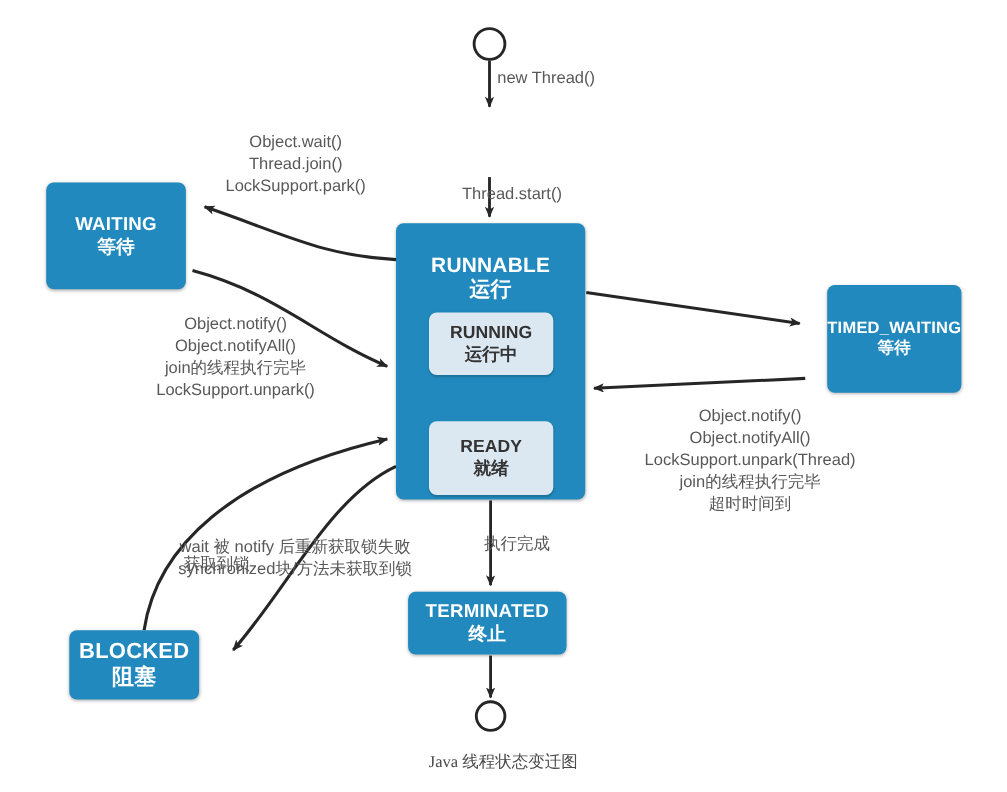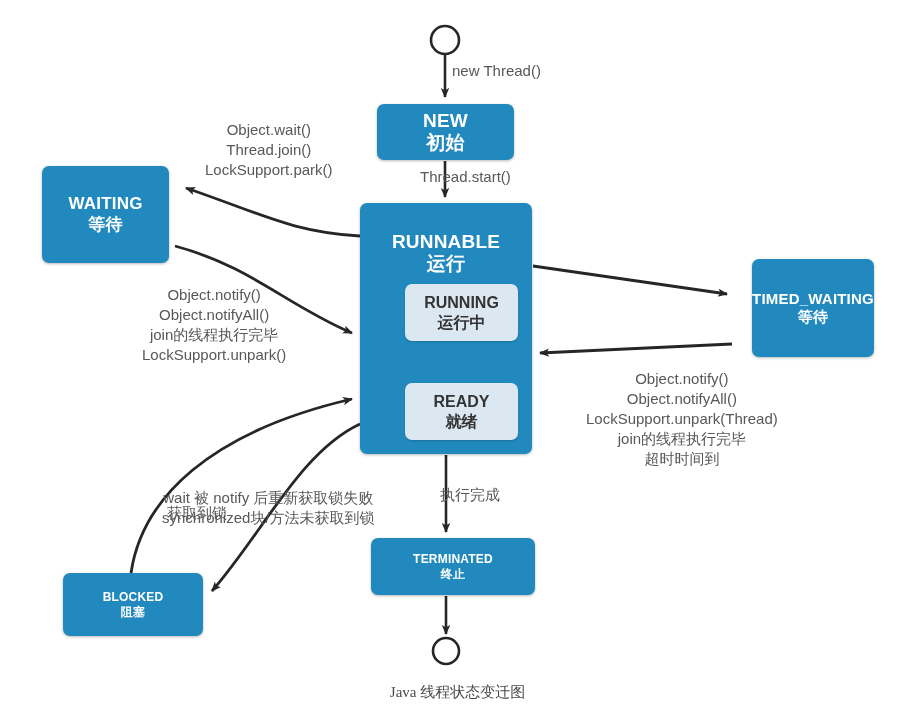--- a/index.html
+++ b/index.html
@@ -42,42 +42,41 @@
     letter-spacing: 0.2px;
   }
   .state-box .en { display: block; }
   .state-box .cn { display: block; }
 
   #box-new      { left: 377px; top: 104px; width: 137px; height: 56px; font-size: 19px; }
   #box-runnable { left: 360px; top: 203px; width: 172px; height: 251px; font-size: 19px;
                   justify-content: flex-start; padding-top: 28px; box-sizing: border-box; }
   #box-waiting  { left: 42px;  top: 166px; width: 127px; height: 97px;  font-size: 17px; }
   #box-timed    { left: 752px; top: 259px; width: 122px; height: 98px;  font-size: 15px; }
-  #box-blocked  { left: 63px;  top: 573px; width: 140px; height: 63px;  font-size: 12px; }
-  #box-term     { left: 371px; top: 538px; width: 164px; height: 57px;  font-size: 12px; }
+  #box-blocked  { left: 63px;  top: 573px; width: 118px; height: 63px;  font-size: 20px; }
+  #box-term     { left: 371px; top: 538px; width: 144px; height: 57px;  font-size: 17px; }
 
   
   .sub-box {
     position: absolute;
     background: #dce8f1;
     border-radius: 7px;
     color: #333333;
     display: flex;
     flex-direction: column;
     align-items: center;
     justify-content: center;
     text-align: center;
     font-weight: bold;
     font-size: 16px;
     line-height: 1.2;
     box-shadow: 0 1px 2px rgba(0,0,0,0.18);
-    margin-left: 15px;
   }
   #sub-running { left: 390px; top: 284px; width: 113px; height: 57px; }
-  #sub-ready   { left: 390px; top: 383px; width: 113px; height: 57px; }
+  #sub-ready   { left: 390px; top: 383px; width: 113px; height: 67px; }
 
   
   .edge-label {
     position: absolute;
     color: #58585a;
     font-size: 15px;
     line-height: 1.33;
     white-space: pre;
     text-align: center;
   }
@@ -139,26 +138,20 @@
 
     <path d="M446,455 L446,532" stroke="#262626" stroke-width="2.6" fill="none" marker-end="url(#ah)"></path>
 
     <path d="M446,596 L446,634" stroke="#262626" stroke-width="2.6" fill="none" marker-end="url(#ah)"></path>
     <circle cx="446" cy="651" r="13" fill="#ffffff" stroke="#262626" stroke-width="2.6"></circle>
 
     <path d="M413,343 L413,375" stroke="#f5f06e" stroke-width="4" fill="none" marker-end="url(#ahY)"></path>
     <path d="M478,381 L478,349" stroke="#f5f06e" stroke-width="4" fill="none" marker-end="url(#ahY)"></path>
   </svg>
 
-  <div class="state-box" id="box-new">
-    <span>
-        <span class="en">NEW</span>
-      </span>
-    <span class="cn">初始</span>
-  </div>
 
   <div class="state-box" id="box-runnable">
     <span class="en">RUNNABLE</span>
     <span class="cn">运行</span>
   </div>
 
   <div class="state-box" id="box-waiting">
     <span class="en">WAITING</span>
     <span class="cn">等待</span>
   </div>

